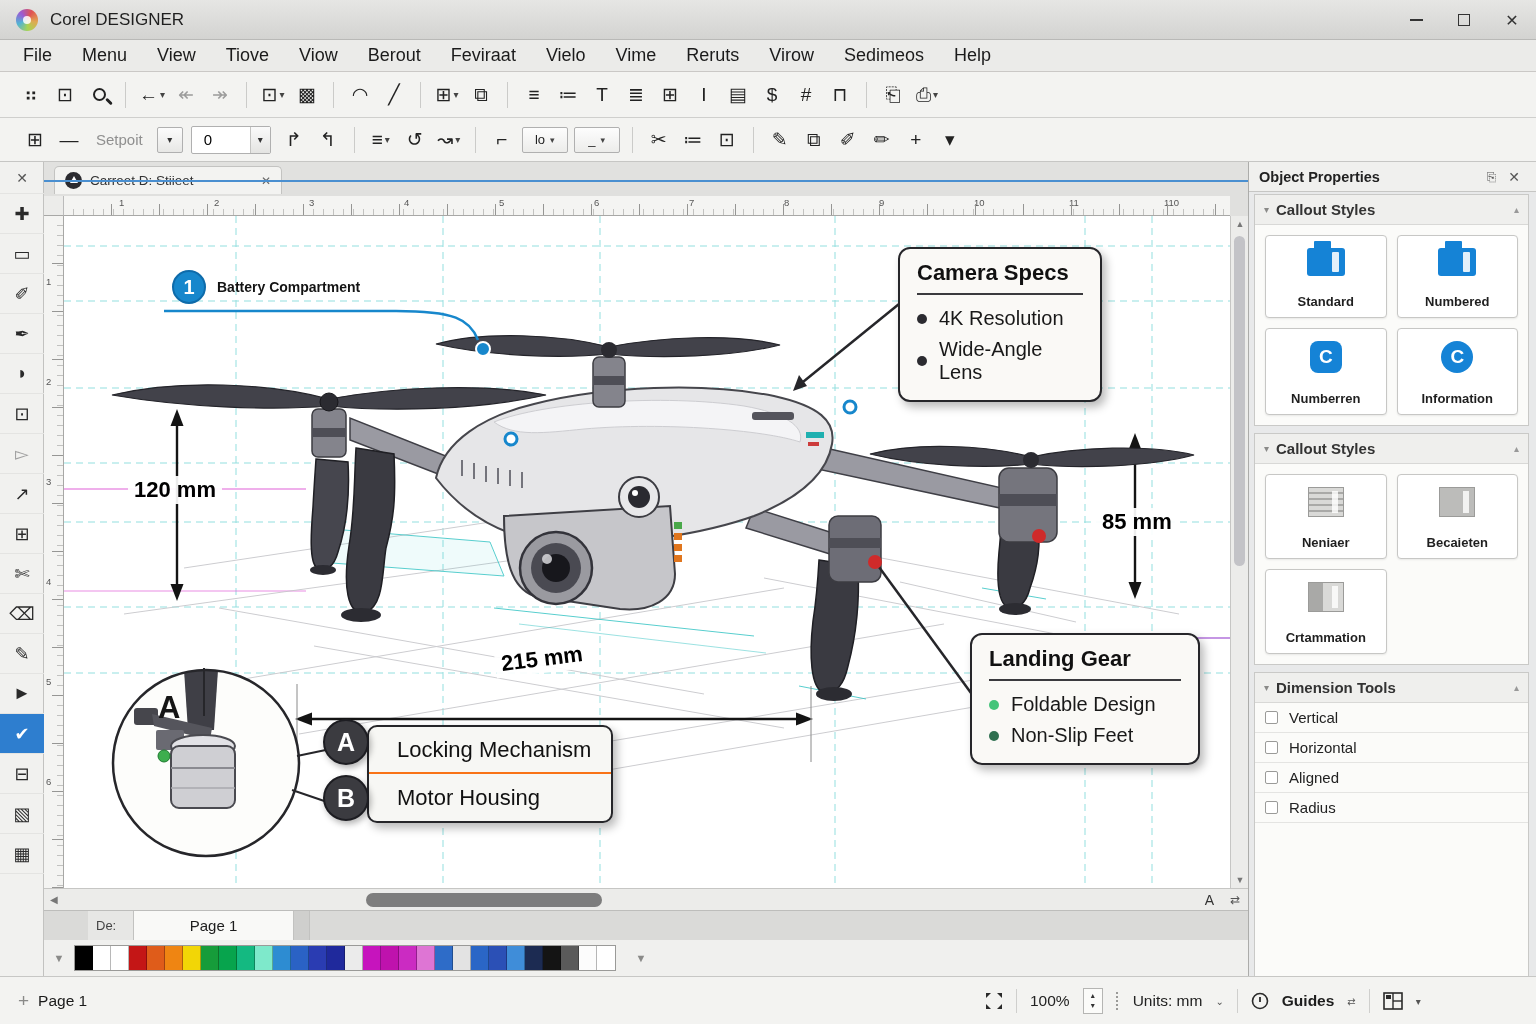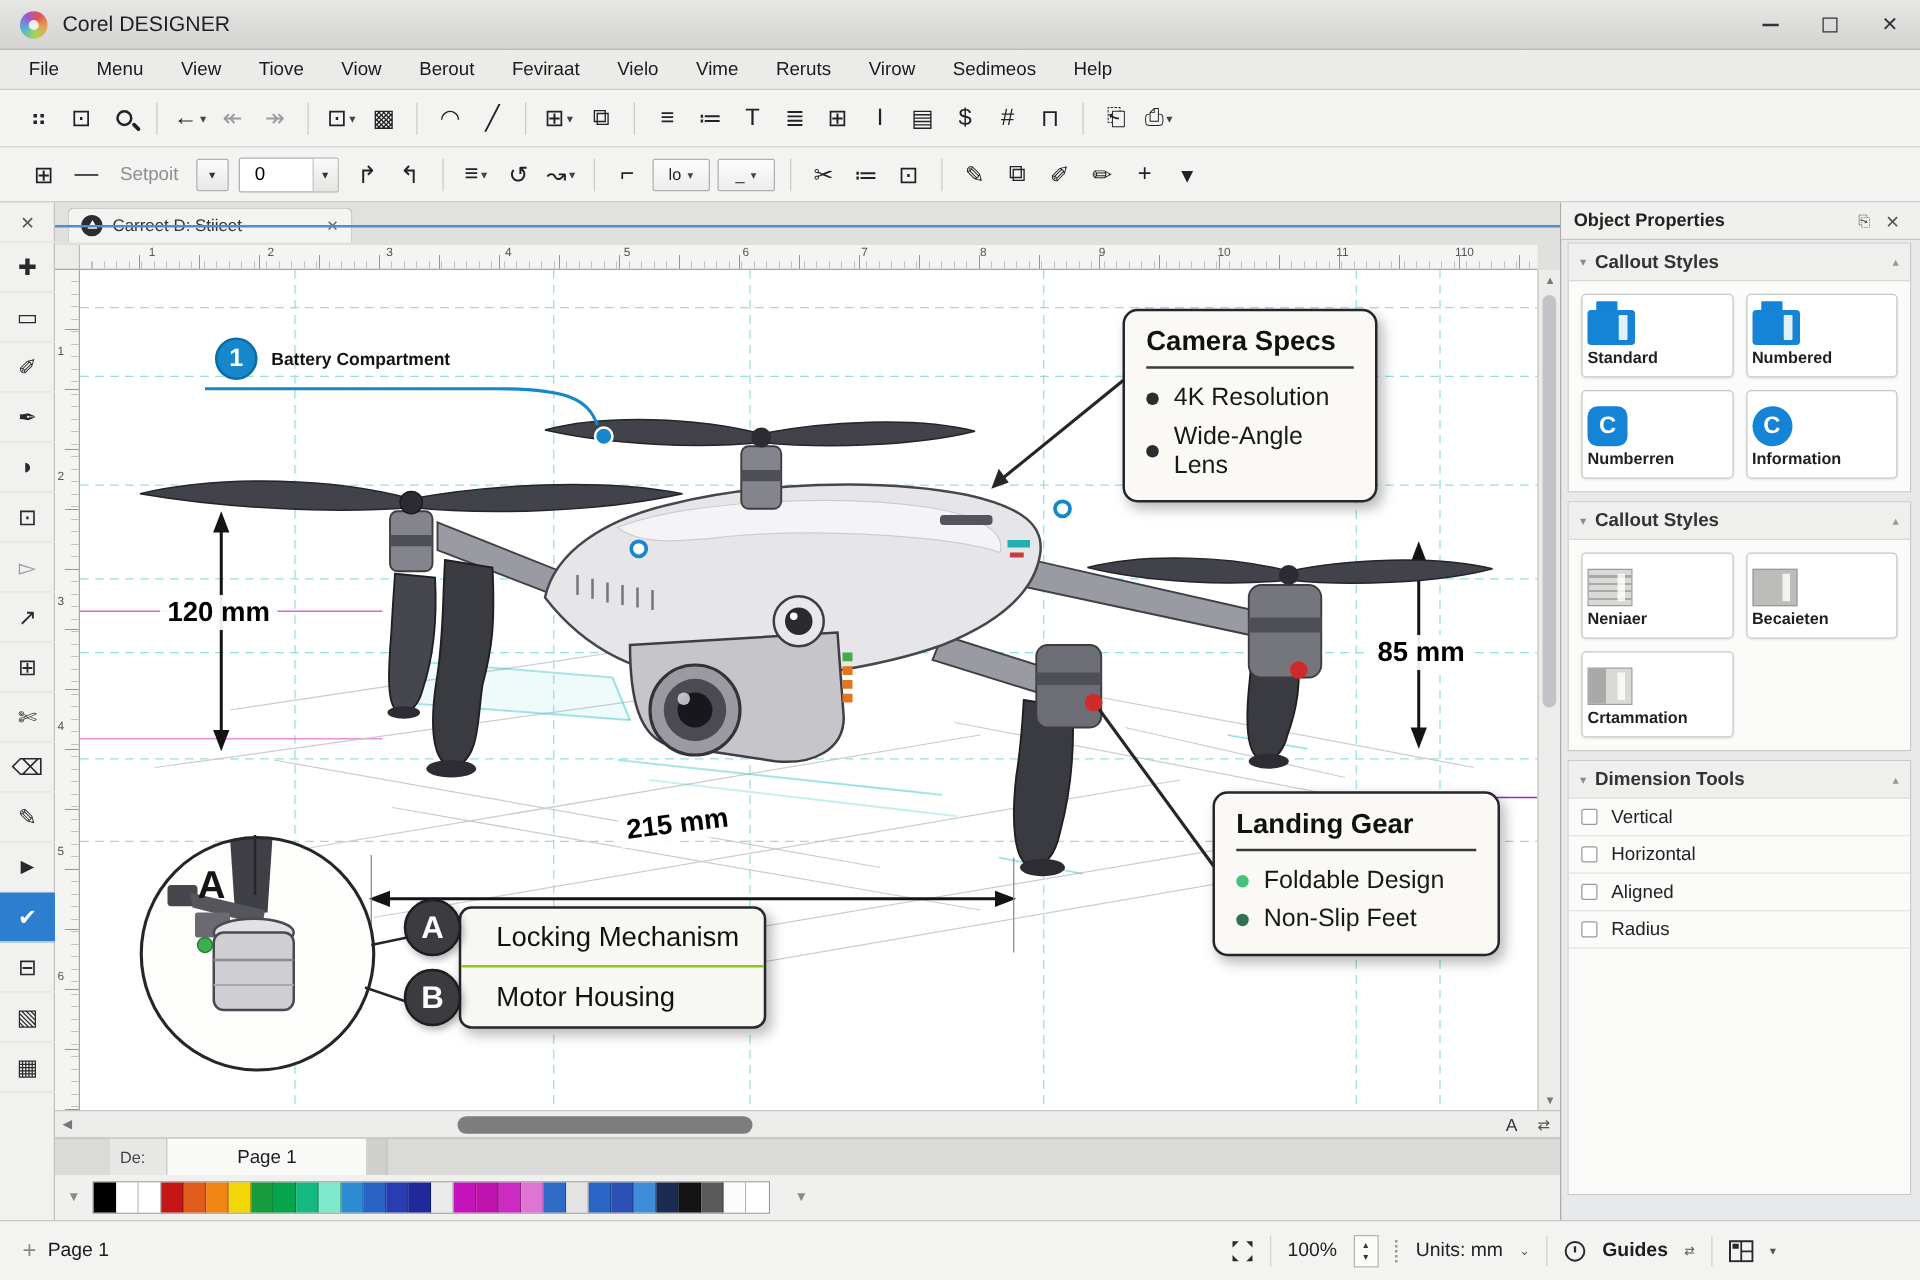--- a/index.html
+++ b/index.html
@@ -18,21 +18,21 @@
     border-radius:50%; background:rgba(255,255,255,.85); }
   .win-title { position:absolute; left:50px; top:0; line-height:40px; font-size:17px; color:#1f1f1f; }
   .win-controls { position:absolute; right:0; top:0; height:40px; display:flex; }
   .wc { width:48px; height:40px; display:flex; align-items:center; justify-content:center; color:#333; }
   .wc-min-bar { width:13px; height:2px; background:#333; }
   .wc-max-box { width:12px; height:12px; border:1.7px solid #333; }
   .wc-close { font-size:16px; }
   
   .menubar { position:absolute; left:0; top:40px; right:0; height:32px; background:#ebebe9;
     border-bottom:1px solid #cac8c6; display:flex; align-items:stretch; padding-left:8px; }
-  .menu-item { padding:0 15px; line-height:31px; font-size:15px; color:#1b1b1b; cursor:default; }
+  .menu-item { padding:0 15px; line-height:31px; font-size:18px; color:#1b1b1b; cursor:default; }
   
   .toolbar1 { position:absolute; left:0; top:72px; right:0; height:46px; background:#f3f3f1;
     border-bottom:1px solid #cfcfcd; display:flex; align-items:center; padding-left:14px; }
   .toolbar2 { position:absolute; left:0; top:118px; right:0; height:44px; background:#f3f3f1;
     border-bottom:1px solid #c6c6c4; display:flex; align-items:center; padding-left:18px; }
   .tb-btn { min-width:34px; height:34px; display:flex; align-items:center; justify-content:center;
     font-size:19px; color:#222; border-radius:3px; }
   .tb-btn.gray { color:#9c9c9c; }
   .tb-btn .dd { font-size:10px; color:#444; margin-left:2px; }
   .tb-div { width:1px; height:26px; background:#cbcbc9; margin:0 9px; flex:none; }
@@ -132,21 +132,21 @@
   .panel-hicon.close { margin-left:0; font-size:14px; }
   .panel-body { position:absolute; top:32px; left:5px; right:7px; bottom:6px; }
   .psection { border:1px solid #c9c9c7; background:#fbfbf9; margin-bottom:7px; }
   .psec-header { height:30px; background:#efefed; border-bottom:1px solid #d8d8d6; display:flex;
     align-items:center; gap:7px; padding:0 9px; }
   .psec-tri { font-size:10px; color:#8a8a88; }
   .psec-title { font-size:15px; font-weight:600; color:#333; }
   .psec-pin { margin-left:auto; font-size:10px; color:#999; }
   .pbtn-grid { padding:10px; display:grid; grid-template-columns:1fr 1fr; gap:10px; }
   .style-btn { background:#fff; border:1px solid #c7c7c5; border-radius:4px; padding:12px 4px 8px;
-    display:flex; flex-direction:column; gap:2px; box-shadow:0 1px 2px rgba(0,0,0,.08); }
+    display:flex; flex-direction:column; align-items:center; gap:18px; box-shadow:0 1px 2px rgba(0,0,0,.08); }
   .style-btn .lbl { font-size:13px; font-weight:600; color:#1f1f1f; }
   .ic-print { width:38px; height:28px; border-radius:3px; background:#1583d6; position:relative; }
   .ic-print::before { content:""; position:absolute; left:7px; top:-7px; width:17px; height:8px;
     background:#1583d6; border-radius:1px; }
   .ic-print::after { content:""; position:absolute; right:6px; top:4px; bottom:4px; width:7px;
     background:rgba(255,255,255,.88); border-radius:1px; }
   .ic-letter { width:32px; height:32px; background:#1583d6; color:#fff; font-weight:bold; font-size:19px;
     display:flex; align-items:center; justify-content:center; }
   .ic-letter.sq { border-radius:8px; }
   .ic-letter.ci { border-radius:50%; }
@@ -188,21 +188,21 @@
   .co-list { list-style:none; margin-top:8px; }
   .co-li { display:flex; align-items:center; gap:12px; font-size:20px; color:#181818; padding:4px 0; }
   .co-dot { width:10px; height:10px; border-radius:50%; flex:none; }
   .ov-battery { position:absolute; left:172px; top:270px; display:flex; align-items:center; gap:11px; }
   .bat-circle { width:34px; height:34px; border-radius:50%; background:#1787cc; border:2px solid #0e6baa;
     color:#fff; font-size:20px; font-weight:bold; display:flex; align-items:center; justify-content:center; }
   .bat-label { font-size:14px; font-weight:bold; color:#141414; }
   .ab-box { position:absolute; left:367px; top:725px; width:246px; height:98px; background:#f7f7f4;
     border:2.5px solid #26262a; border-radius:10px; box-shadow:4px 5px 10px rgba(0,0,0,.28); }
   .ab-row { height:47px; display:flex; align-items:center; padding-left:28px; font-size:22px; color:#111; }
-  .ab-row.first { border-bottom:2px solid #84cc16; }
+  .ab-row.first { border-bottom:2px solid #f97316; }
   .ab-circle { position:absolute; width:46px; height:46px; border-radius:50%; background:#3b3b40;
     border:2px solid #1d1d22; color:#fff; font-size:25px; font-weight:bold; display:flex;
     align-items:center; justify-content:center; box-shadow:2px 3px 6px rgba(0,0,0,.3); }
   .dim-label { position:absolute; font-size:22px; font-weight:bold; color:#000;
     background:rgba(255,255,255,.92); padding:1px 6px; }
   .detail-a { position:absolute; left:158px; top:690px; font-size:31px; font-weight:bold; color:#151515; }
 </style>
 </head>
 <body>
 

